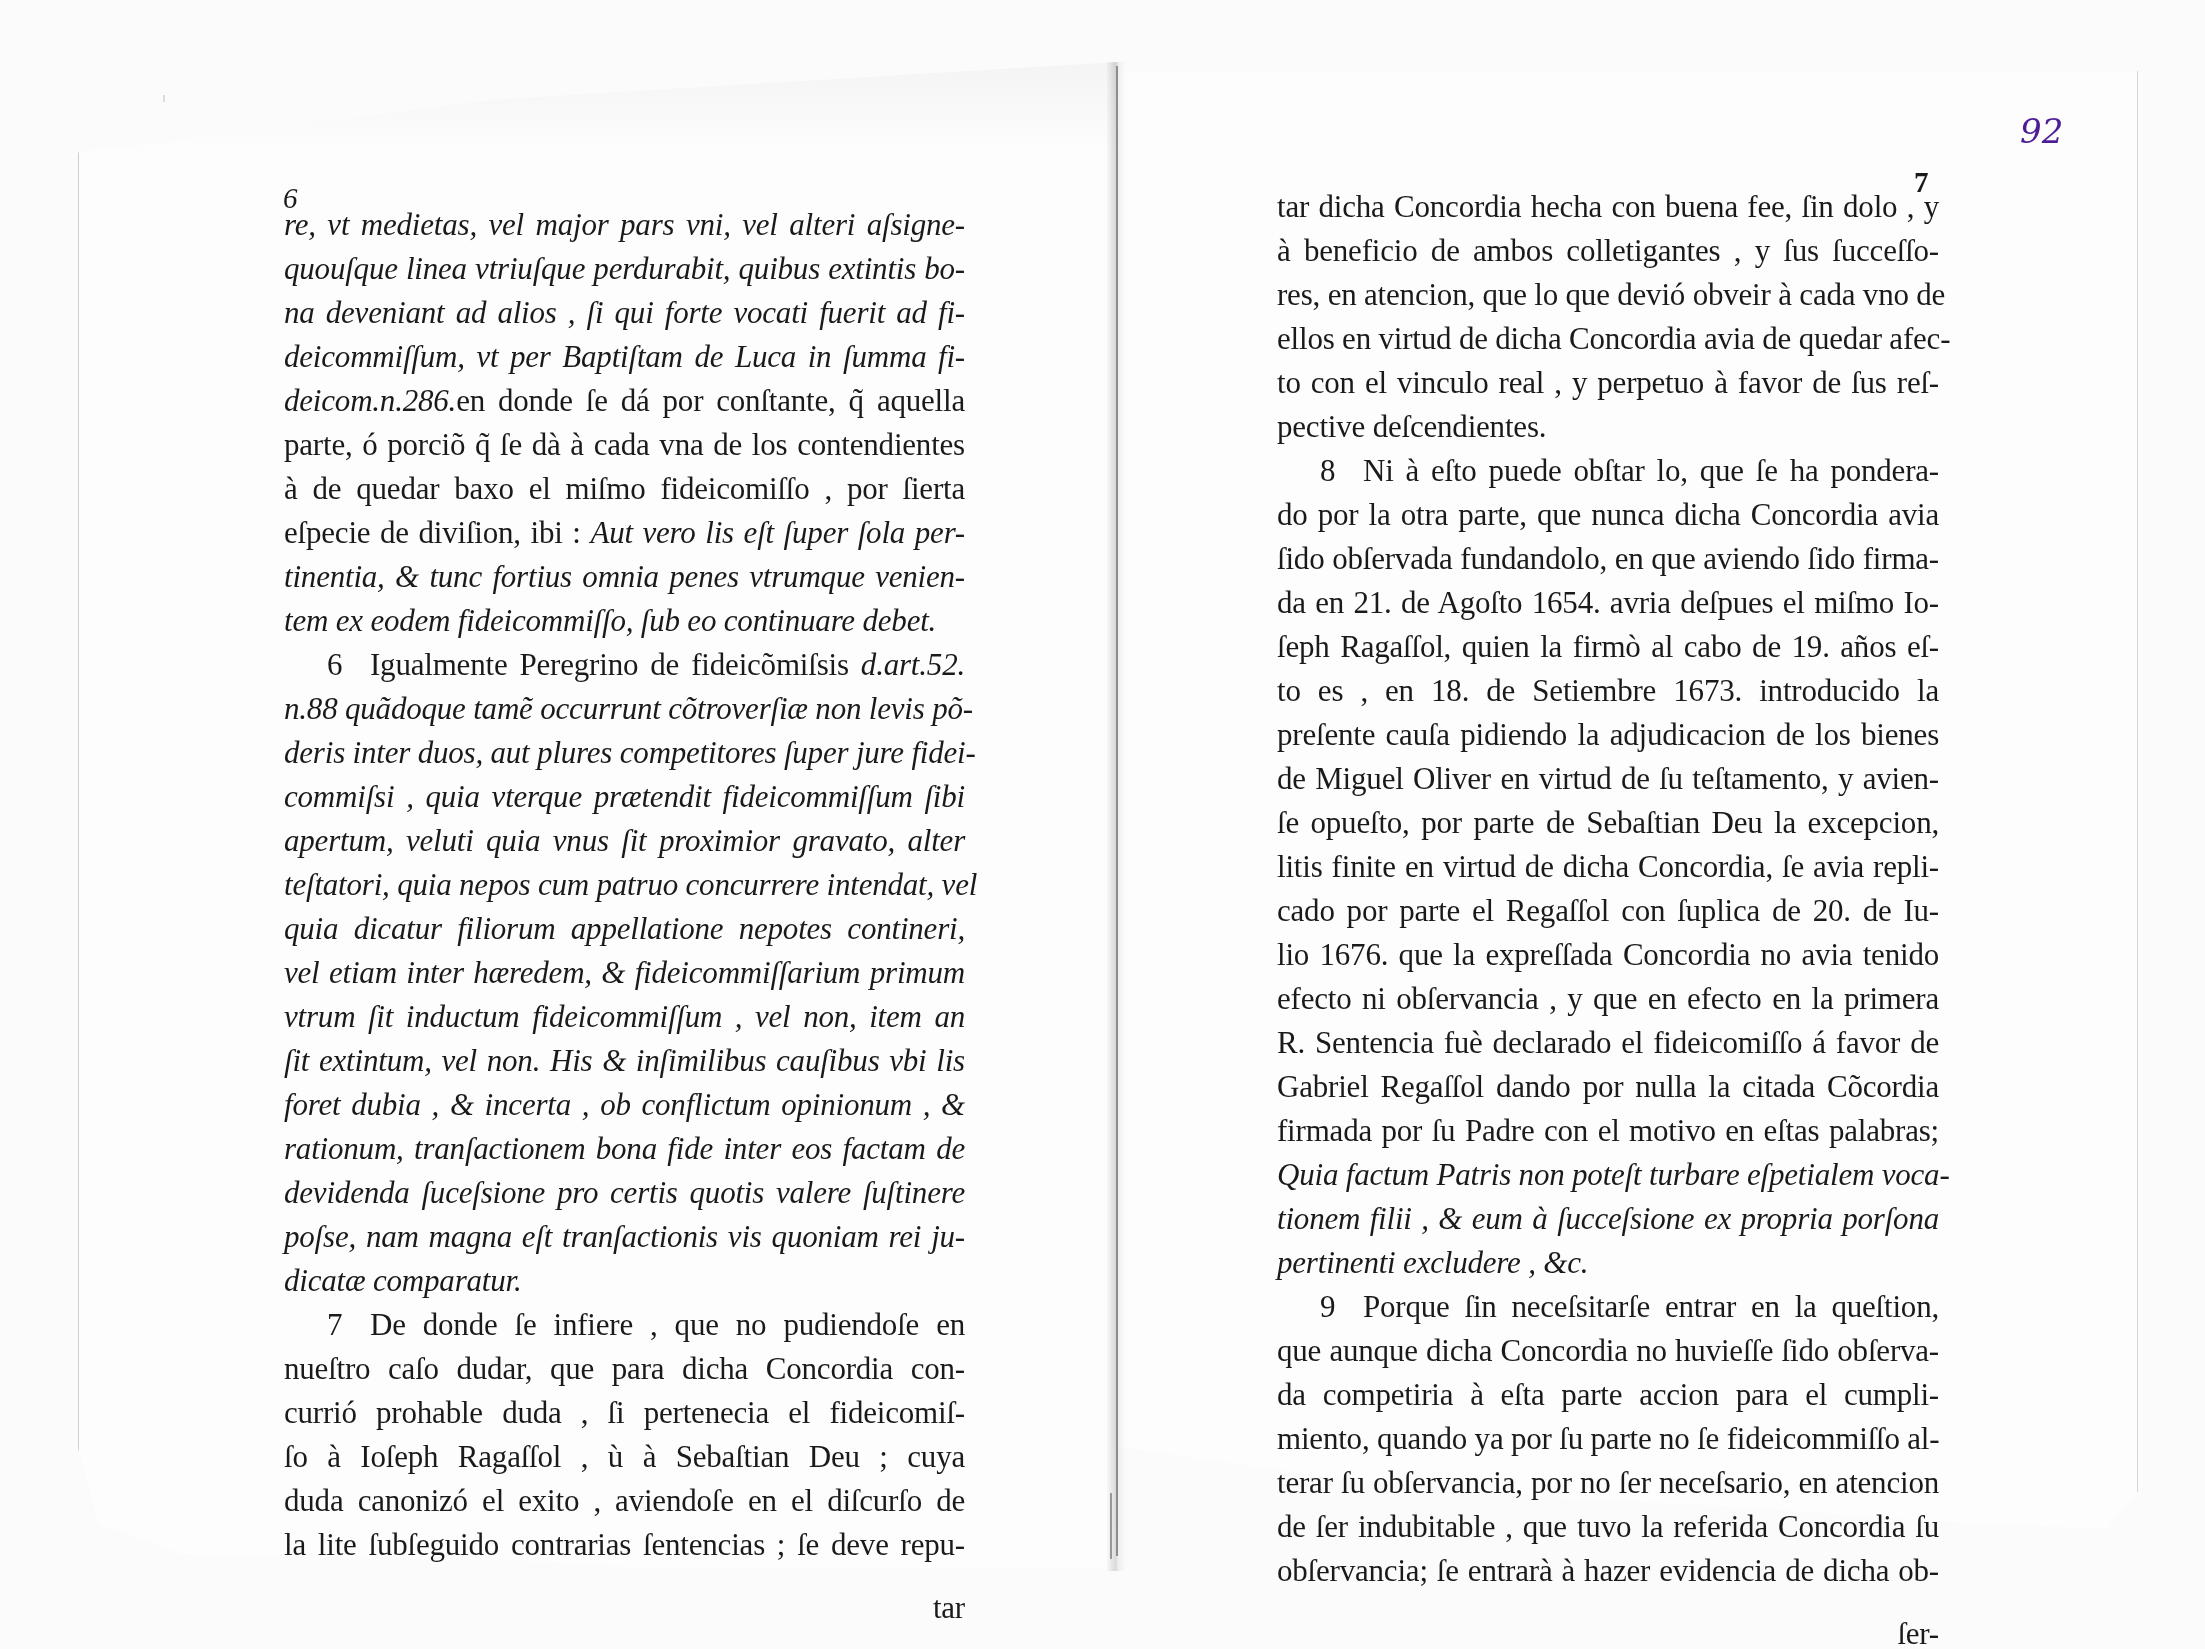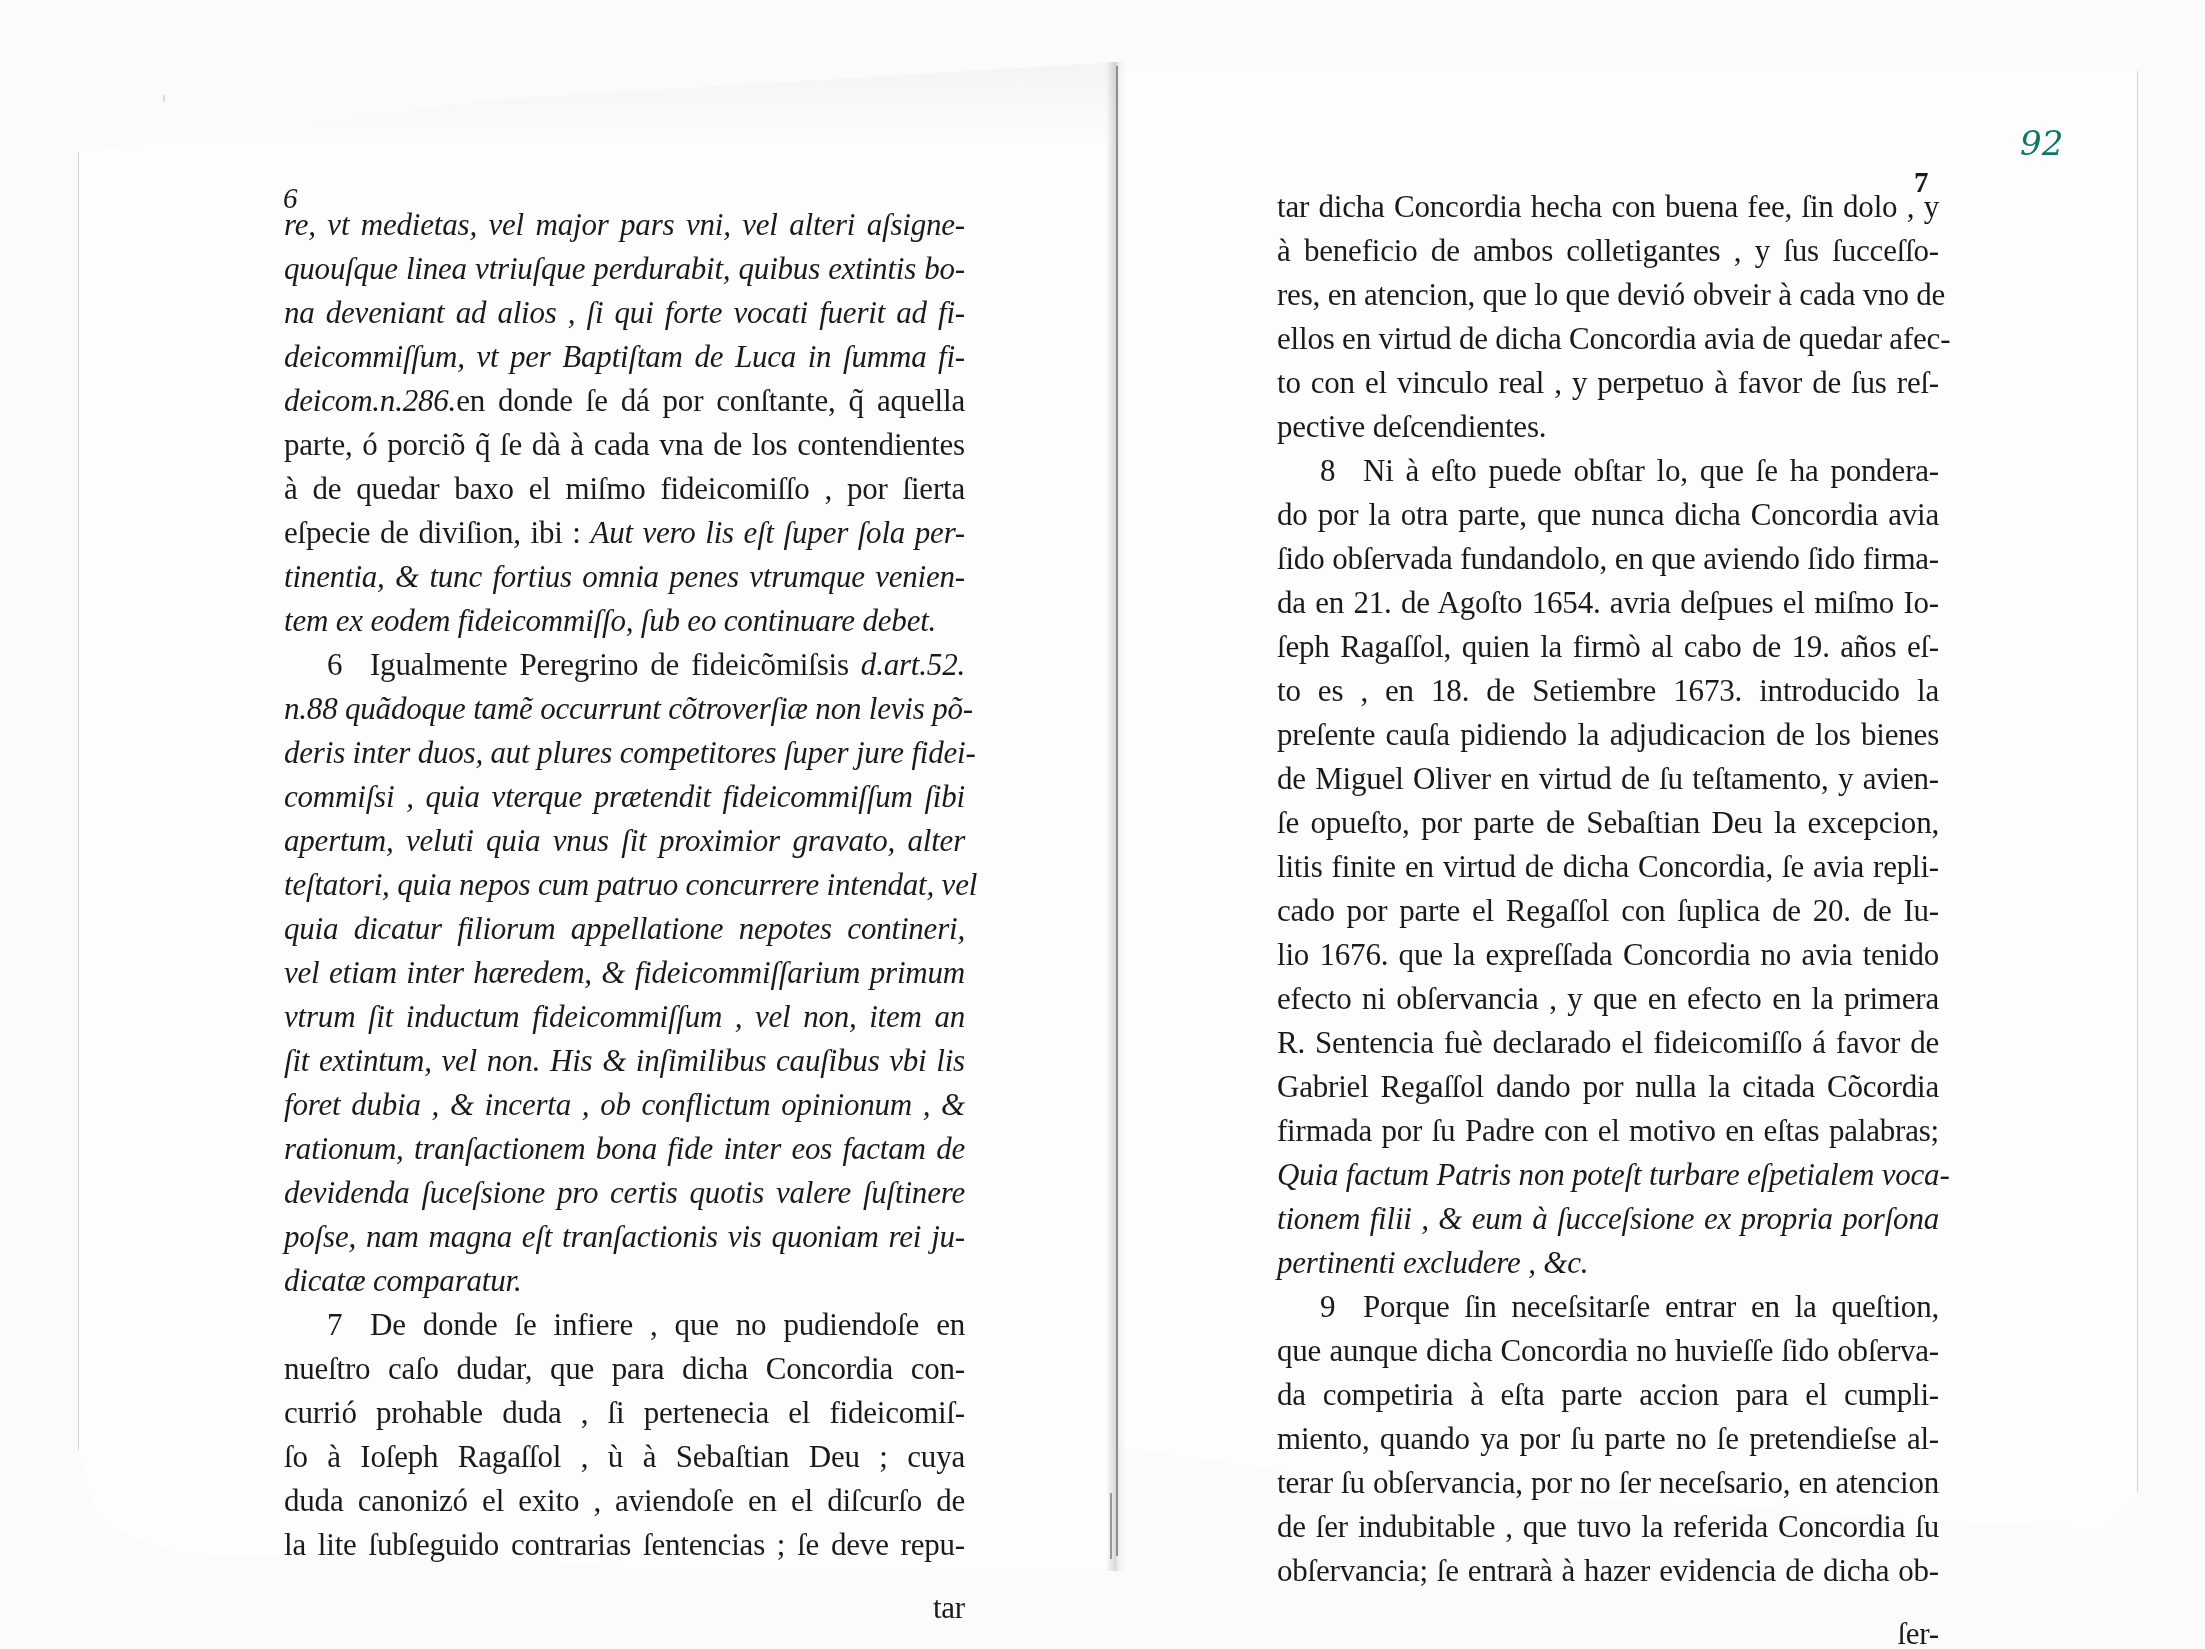--- a/index.html
+++ b/index.html
@@ -53,21 +53,21 @@
   .seg-italic { font-style: italic; font-family: Liberation Serif, serif; }
   .para-num { display: inline-block; width: 43px; }
   .page-num {
     position: absolute; font-size: 29px;
   }
   #left-page-num { left: 283px; top: 182px; font-style: italic; }
   #right-page-num { left: 1914px; top: 166px; font-weight: bold; }
   #folio-mark {
     position: absolute; left: 2020px; top: 111px;
     font-family: "DejaVu Serif", serif; font-style: italic;
-    font-size: 34px; color: #0f766e; margin-top: 12px;
+    font-size: 34px; color: #4c1d95;
   }
   .stain { position: absolute; background: rgba(0,0,0,0.12); }
 </style>
 </head>
 <body>
 
 <div id="left-page" class="sheet"></div>
 <div id="right-page" class="sheet"></div>
 <div id="gutter"></div>
 <div id="gutter-line"></div>
@@ -135,19 +135,19 @@
     <div class="line"><span>efecto ni obſervancia , y que en efecto en la primera</span></div>
     <div class="line"><span>R. Sentencia fuè declarado el fideicomiſſo á favor de</span></div>
     <div class="line"><span>Gabriel Regaſſol dando por nulla la citada Cõcordia</span></div>
     <div class="line"><span>firmada por ſu Padre con el motivo en eſtas palabras;</span></div>
     <div class="line"><span class="seg-italic">Quia factum Patris non poteſt turbare eſpetialem voca-</span></div>
     <div class="line"><span class="seg-italic">tionem filii , &amp; eum à ſucceſsione ex propria porſona</span></div>
     <div class="line last"><span class="seg-italic">pertinenti excludere , &amp;c.</span></div>
     <div class="line"><span class="para-num" style="margin-left: 43px;">9</span><span>Porque ſin neceſsitarſe entrar en la queſtion,</span></div>
     <div class="line"><span>que aunque dicha Concordia no huvieſſe ſido obſerva-</span></div>
     <div class="line"><span>da competiria à eſta parte accion para el cumpli-</span></div>
-    <div class="line"><span>miento, quando ya por ſu parte no ſe pretendieſse al-</span></div>
+    <div class="line"><span>miento, quando ya por ſu parte no ſe fideicommiſſo al-</span></div>
     <div class="line"><span>terar ſu obſervancia, por no ſer neceſsario, en atencion</span></div>
     <div class="line"><span>de ſer indubitable , que tuvo la referida Concordia ſu</span></div>
     <div class="line"><span>obſervancia; ſe entrarà à hazer evidencia de dicha ob-</span></div>
     <div class="line catch">ſer-</div>
   </div>
 
 
 </body></html>

